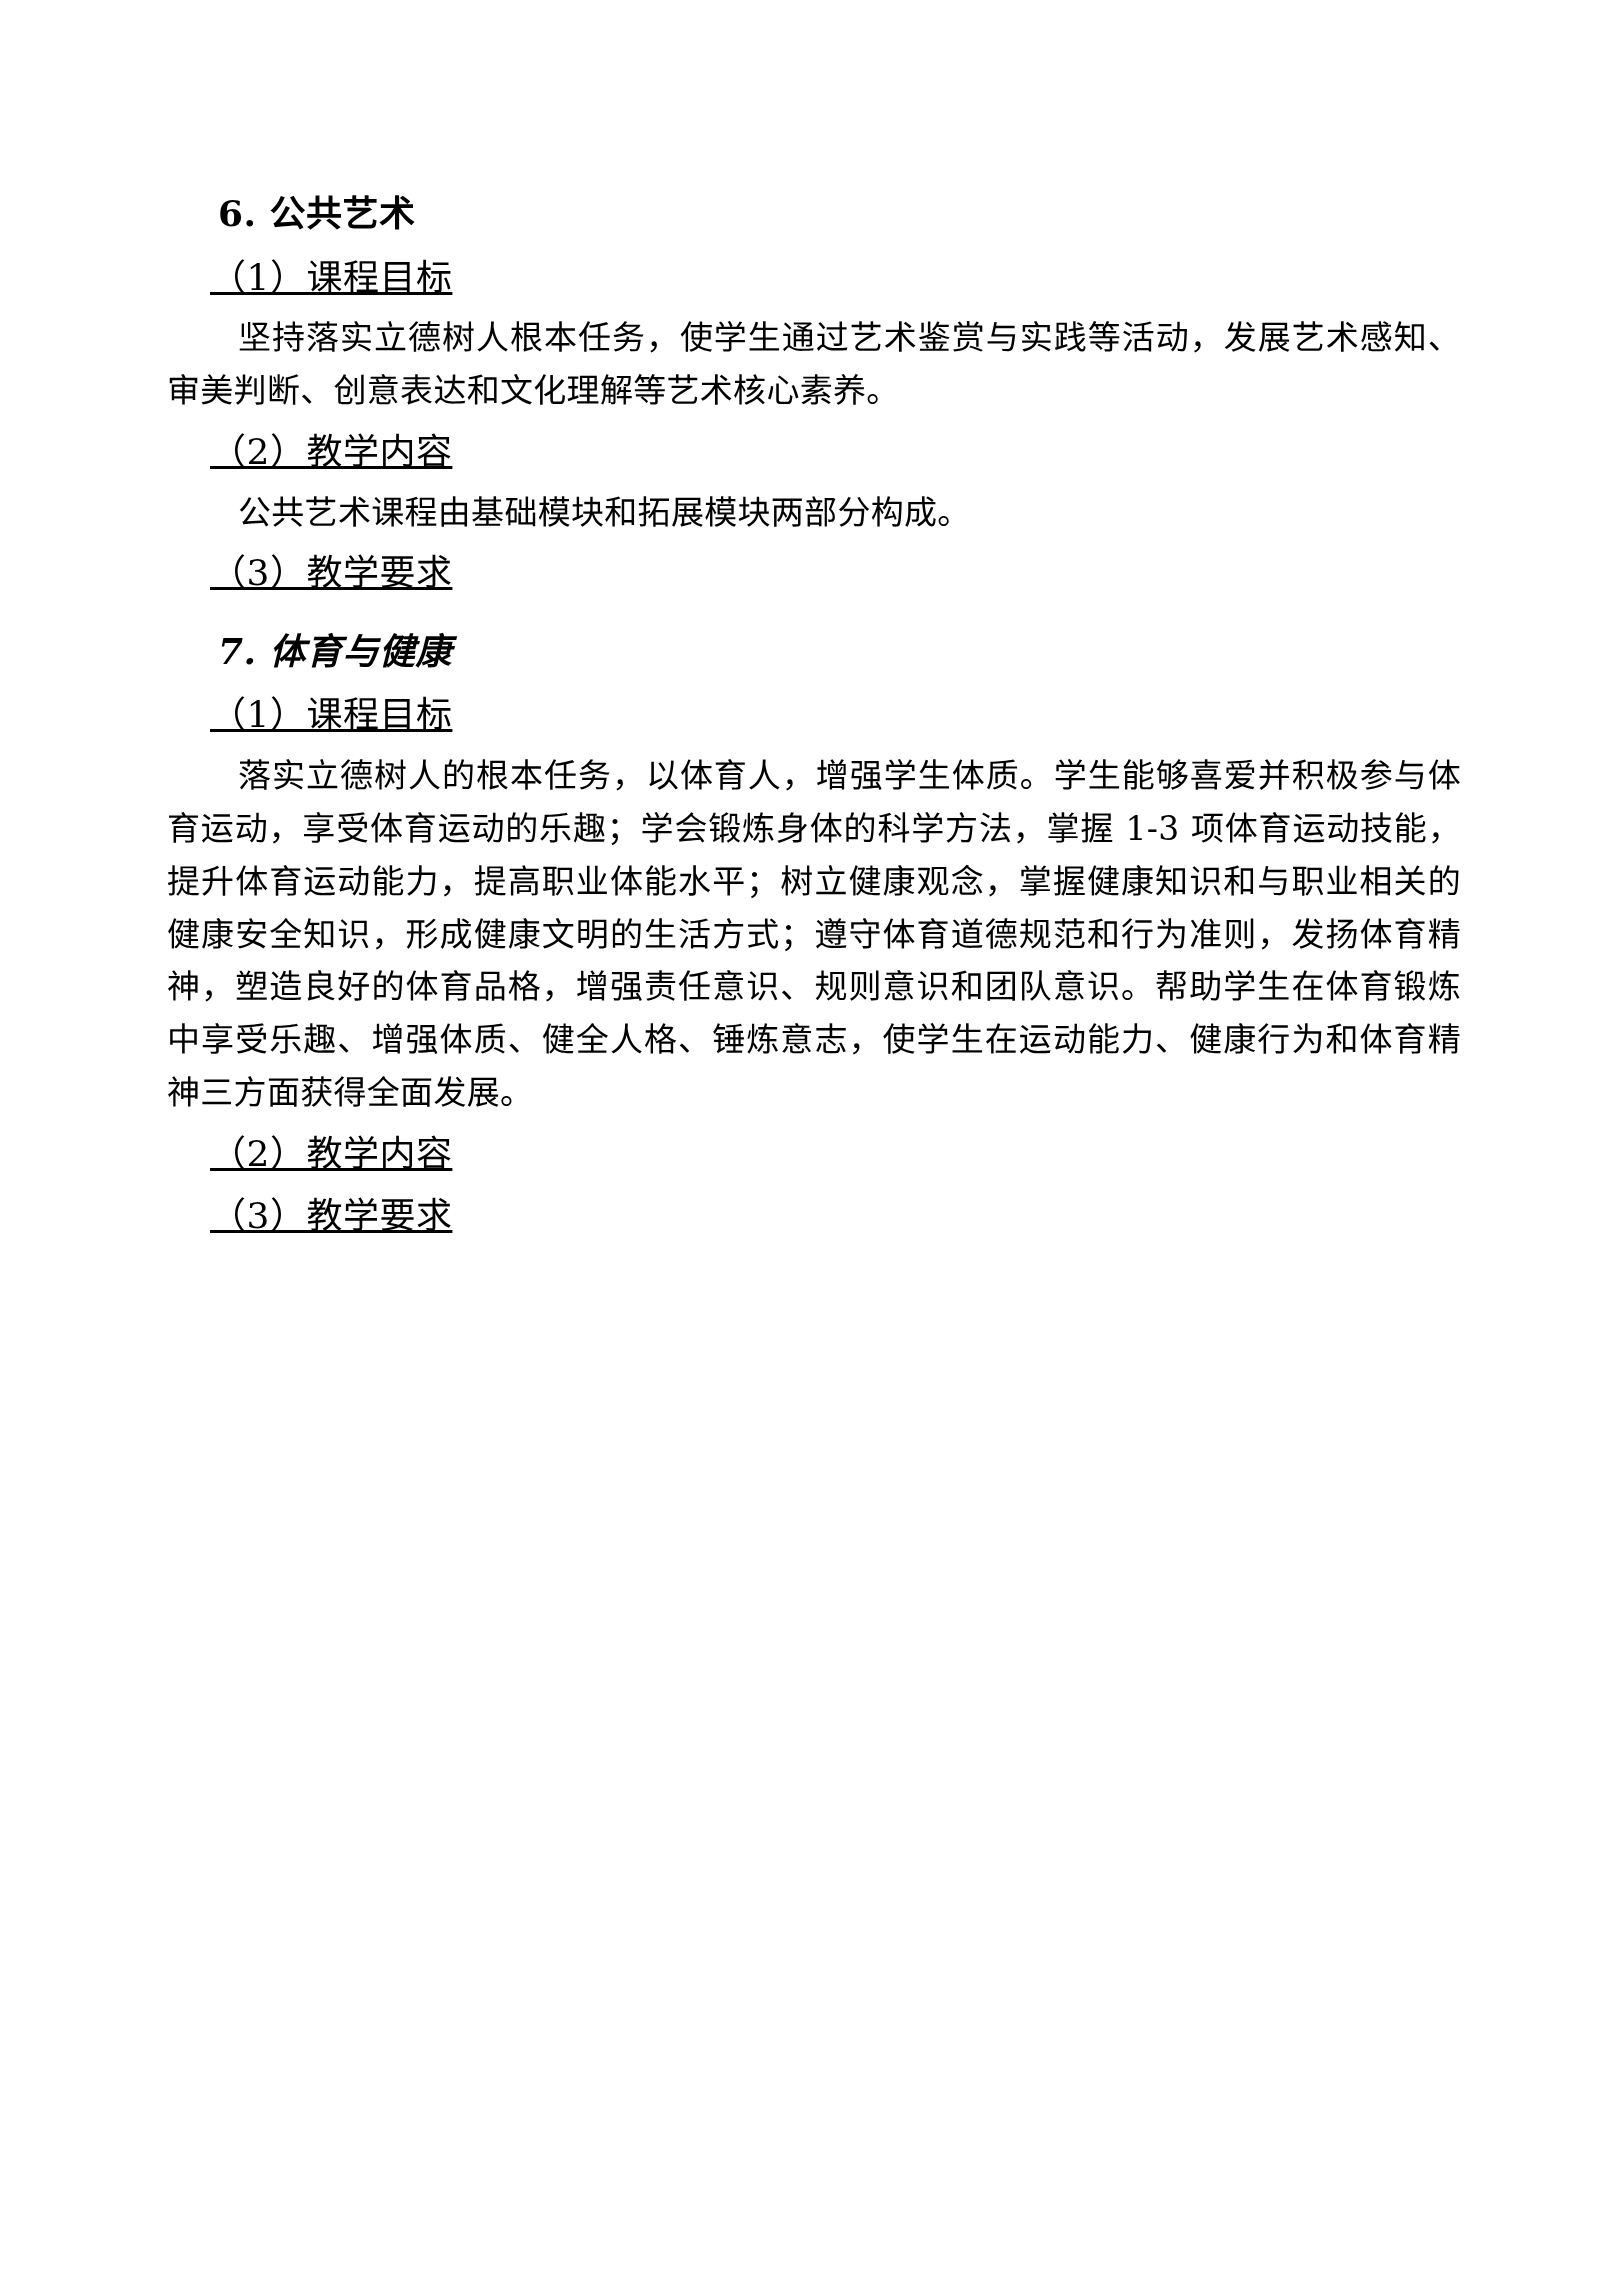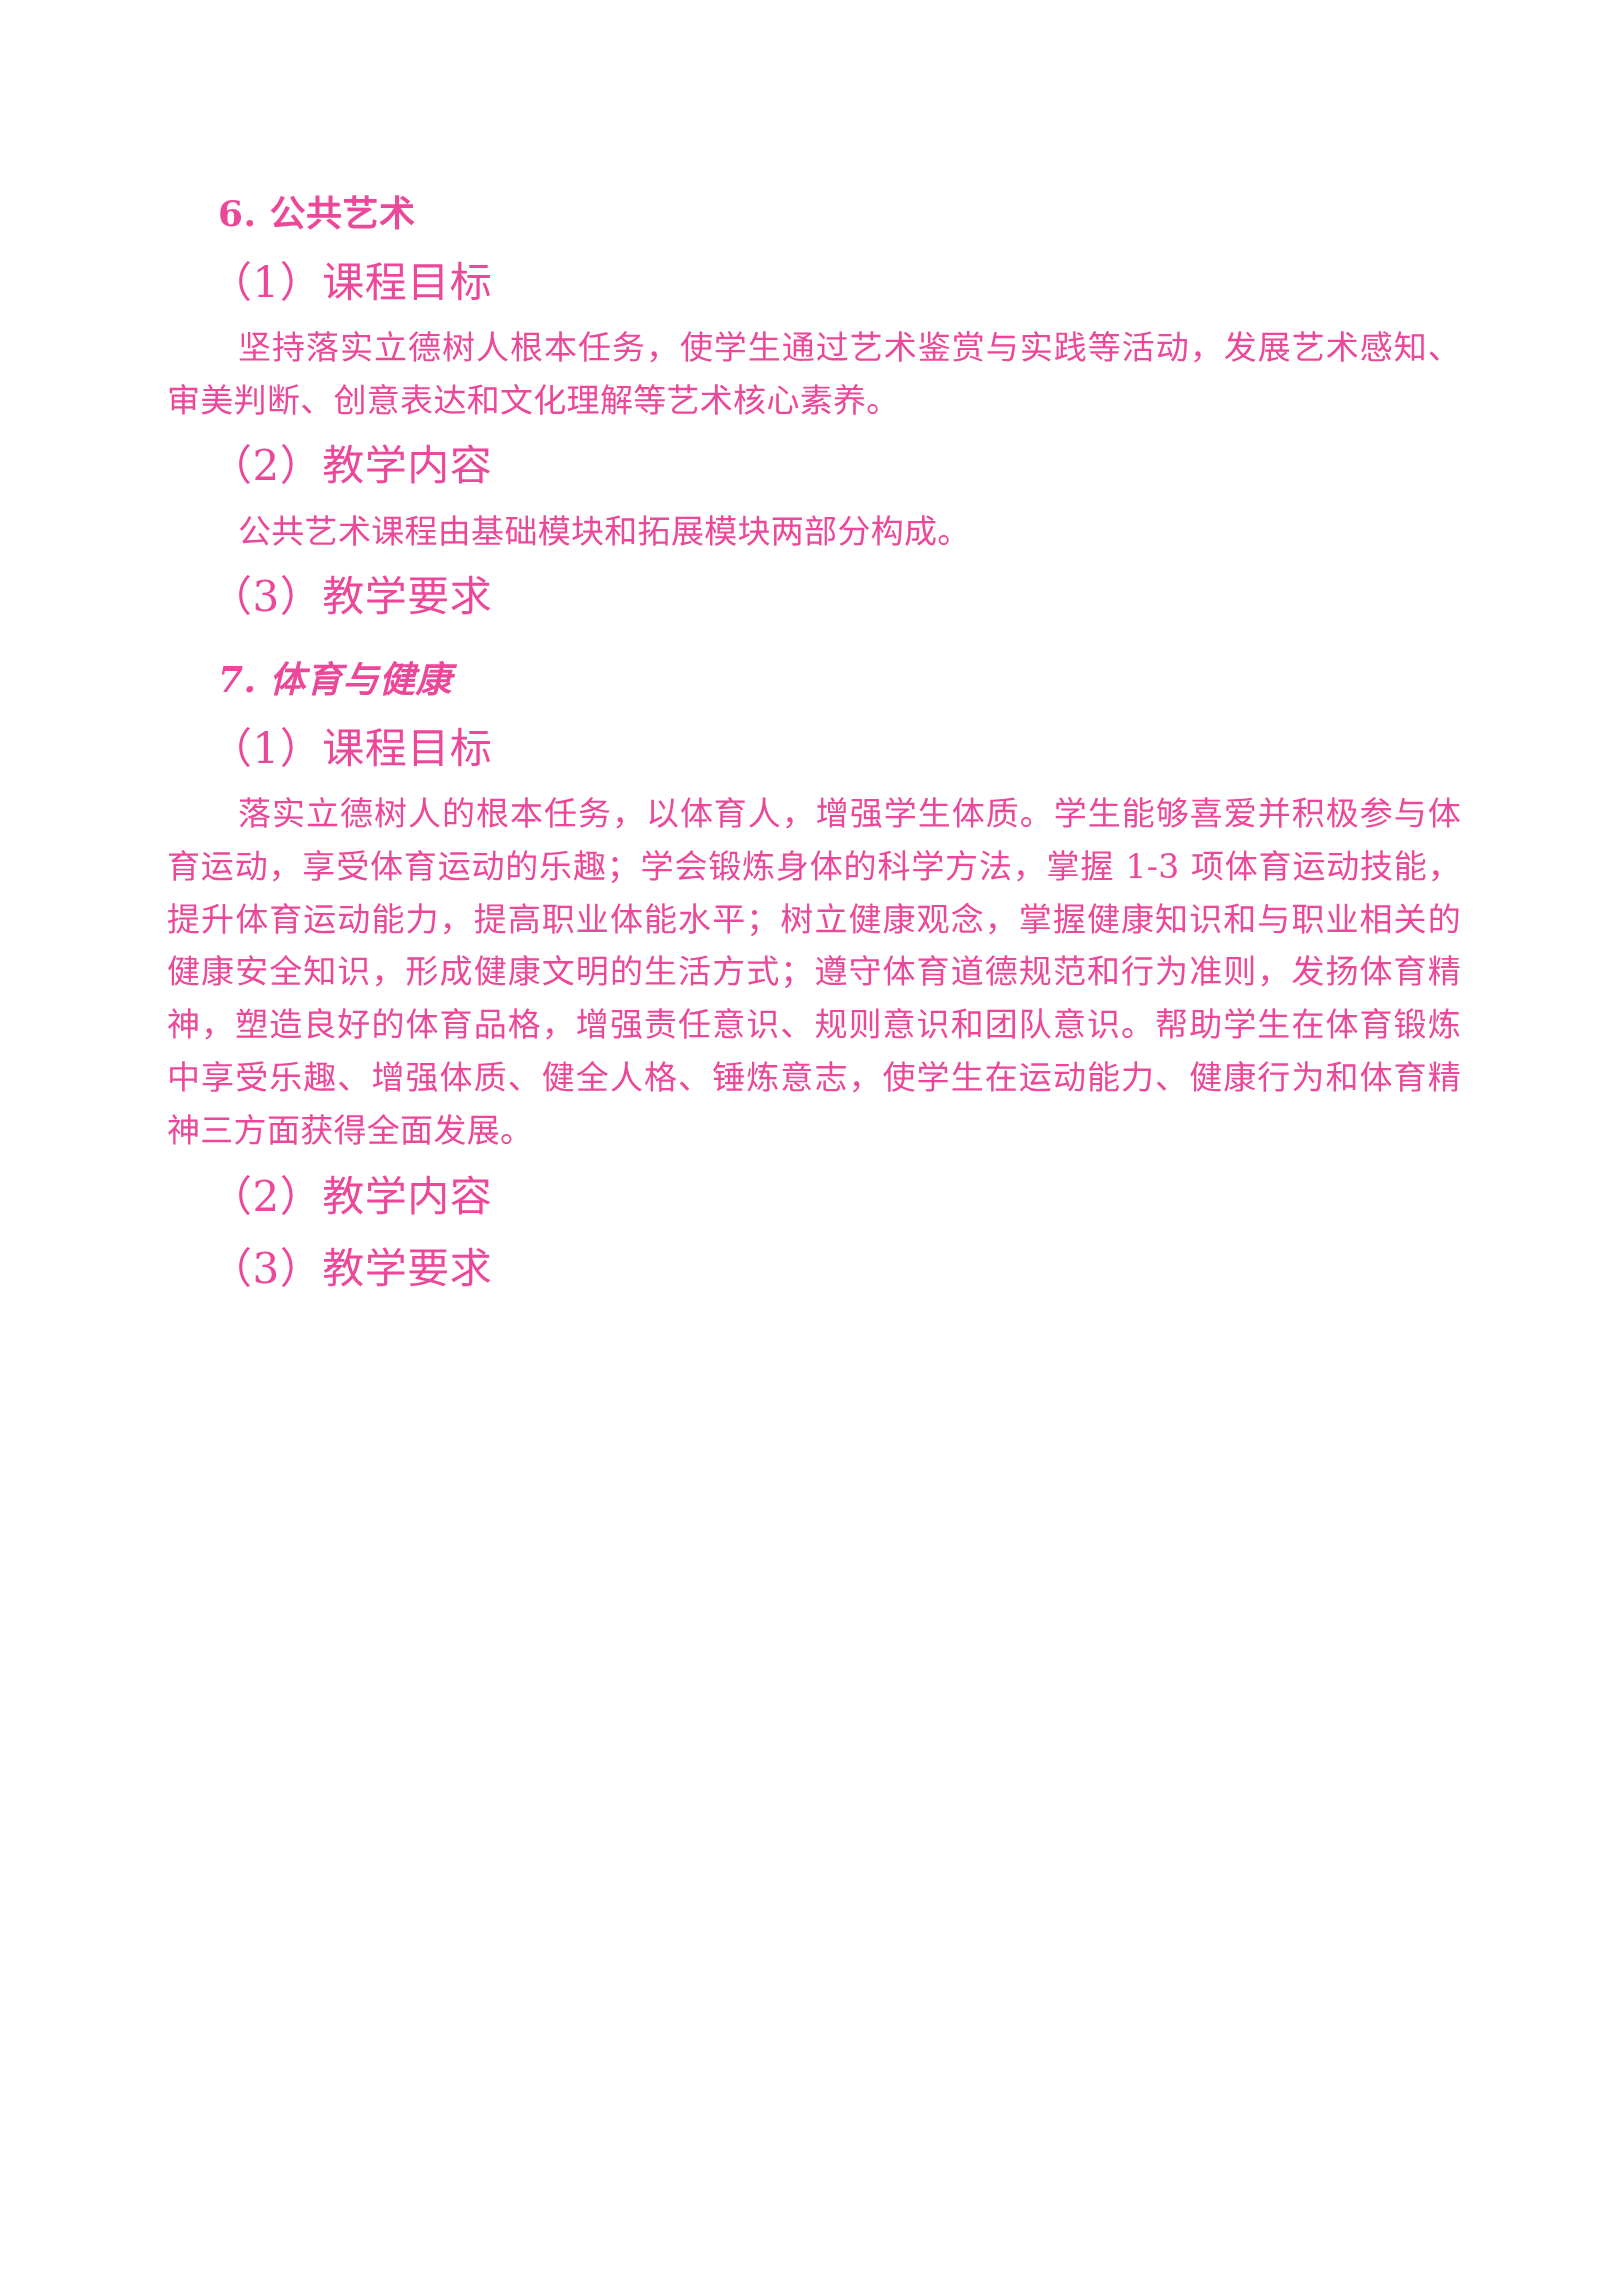--- a/index.html
+++ b/index.html
@@ -15,40 +15,41 @@
     margin: 0 auto;
     overflow: hidden;
     box-sizing: border-box;
   }
   .content {
     position: absolute;
     left: 167px;
     top: 186px;
     width: 1294px;
     font-family: "DejaVu Serif", "Liberation Serif", serif;
-    color: #ec4899;
+    color: #000000;
   }
   .heading {
     font-size: 36px;
     font-weight: bold;
     line-height: 1.55;
     margin: 0 0 7.8px 0;
     padding-left: 51px;
     letter-spacing: 0.5px;
   }
   .heading.spaced-top {
     margin-top: 21.6px;
     font-style: italic;
   }
   .subhead {
-    font-size: 42px;
+    font-size: 36px;
     line-height: 1.58;
     margin: 0 0 5.9px 0;
     padding-left: 43px;
     letter-spacing: 0.5px;
+    text-decoration: underline;
   }
   .para {
     font-size: 33px;
     line-height: 1.60;
     margin: 0 0 5.9px 0;
     text-align: justify;
     text-justify: inter-ideograph;
     text-indent: 71px;
     letter-spacing: 0.3px;
   }

